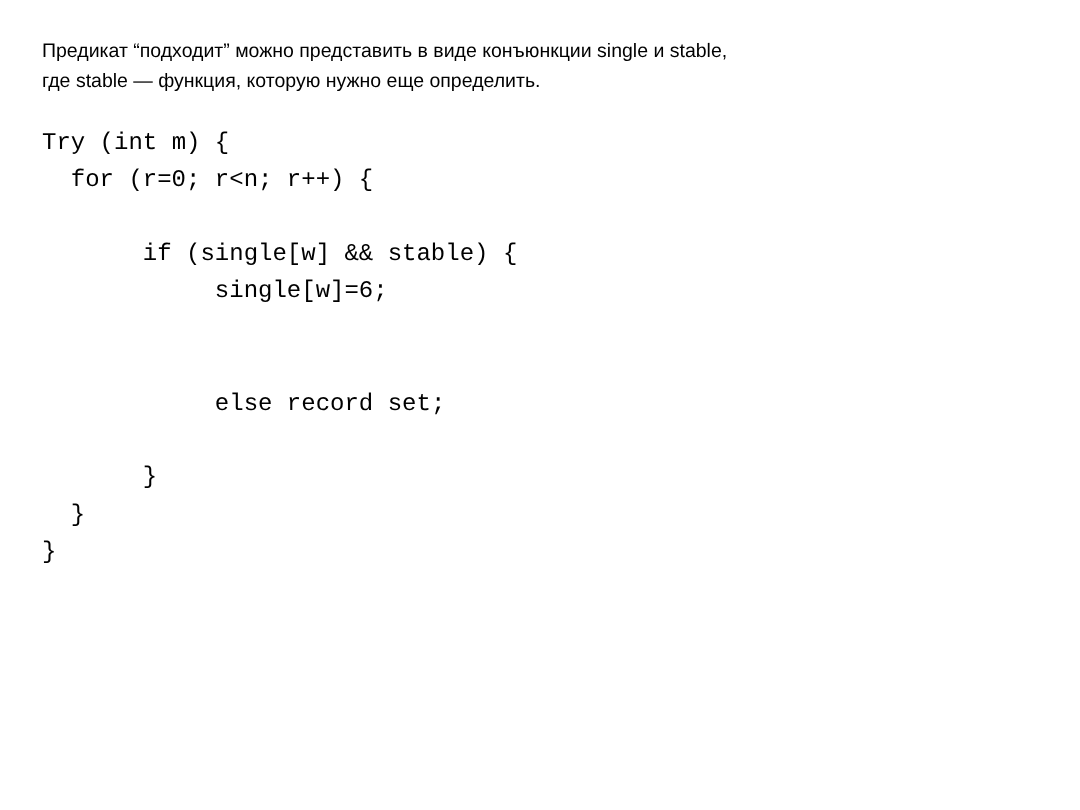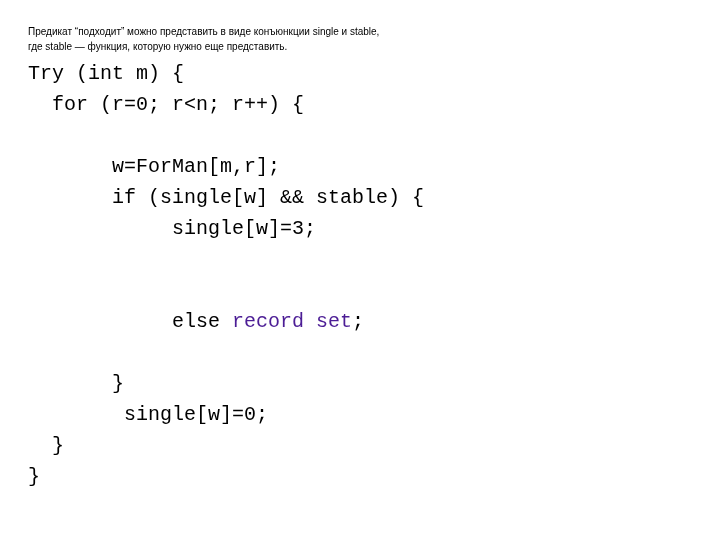--- a/index.html
+++ b/index.html
@@ -18,77 +18,75 @@
 
     .page-container {
       width: 720px;
       height: 540px;
       background: #ffffff;
       padding: 24px 28px 24px 28px;
     }
 
     .intro-text {
       font-family: Arial, sans-serif;
-      font-size: 10px;
+      font-size: 13px;
       line-height: 1.5;
       color: #000000;
-      margin-bottom: 4px;
+      margin-bottom: 20px;
     }
 
     .code-block {
       font-family: 'Courier New', Courier, monospace;
-      font-size: 20px;
+      font-size: 16px;
       line-height: 1.55;
       color: #000000;
     }
 
     .code-line {
       white-space: pre;
       display: block;
     }
 
     .highlight-blue {
-      color: #4c1d95;
+      color: #000000;
     }
   </style>
 </head>
 <body>
 
 <div class="page-container">
   <div class="intro-text">
     <span>Предикат “подходит” можно представить в виде конъюнкции single и stable,</span><br>
-    <span>    где stable — функция, которую нужно еще представить.</span>
+    <span>    где stable — функция, которую нужно еще определить.</span>
   </div>
 
   <div class="code-block">
 
     <span class="code-line">Try (<span>int</span> m) {</span>
 
 
     <span class="code-line">  for (r=0; r&lt;n; r++) {</span>
 
     <span class="code-line"> </span>
 
-    <span class="code-line">       w=ForMan[m,r];</span>
 
     <span class="code-line">       if (single[w] &amp;&amp; stable) {</span>
 
 
-    <span class="code-line">            single[w]=3;</span>
+    <span class="code-line">            single[w]=6;</span>
 
     <span class="code-line"> </span>
 
 
     <span class="code-line"> </span>
 
     <span class="code-line">            else <span class="highlight-blue">record set</span>;</span>
 
     <span class="code-line"> </span>
 
     <span class="code-line">       }</span>
 
-    <span class="code-line">        single[w]=0;</span>
 
     <span class="code-line">  }</span>
 
     <span class="code-line">}</span>
   </div>
 </div>
 
 </body></html>

